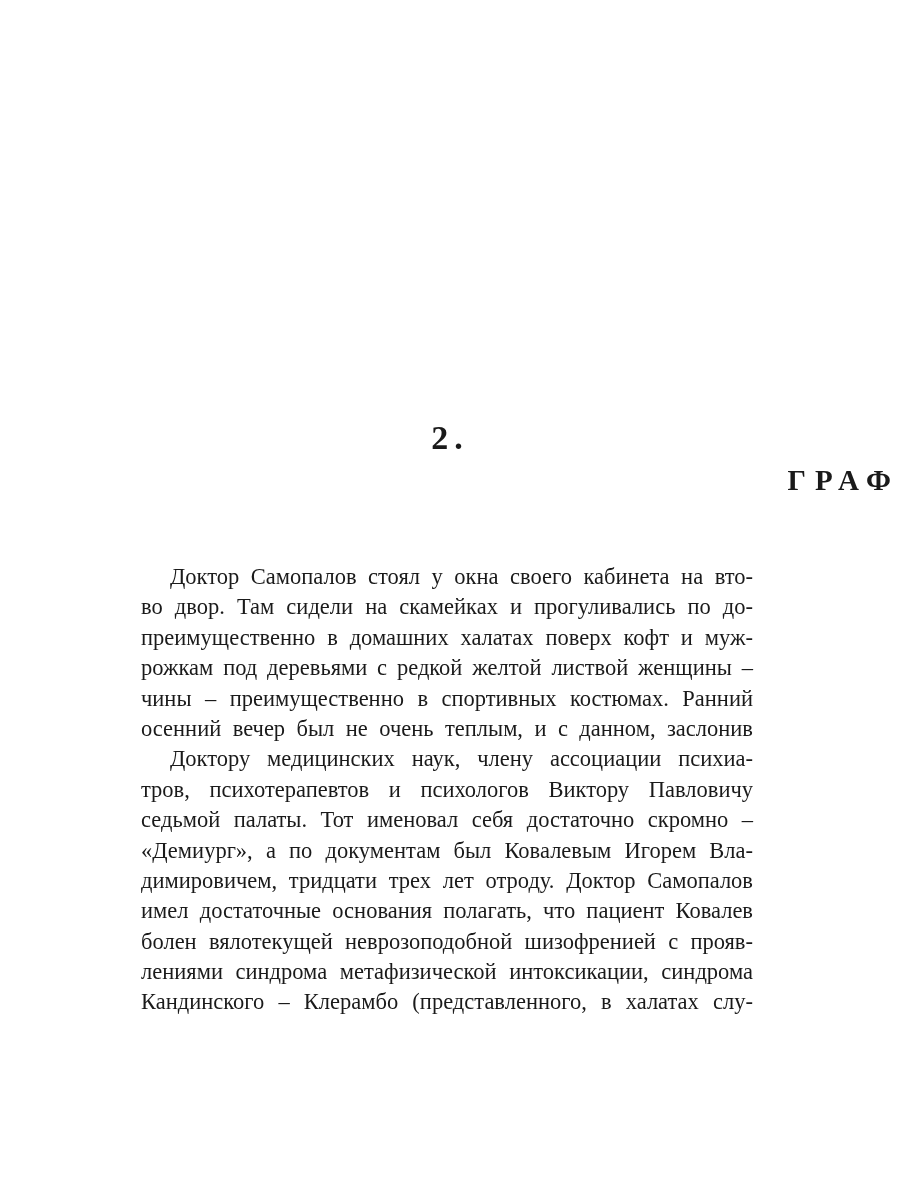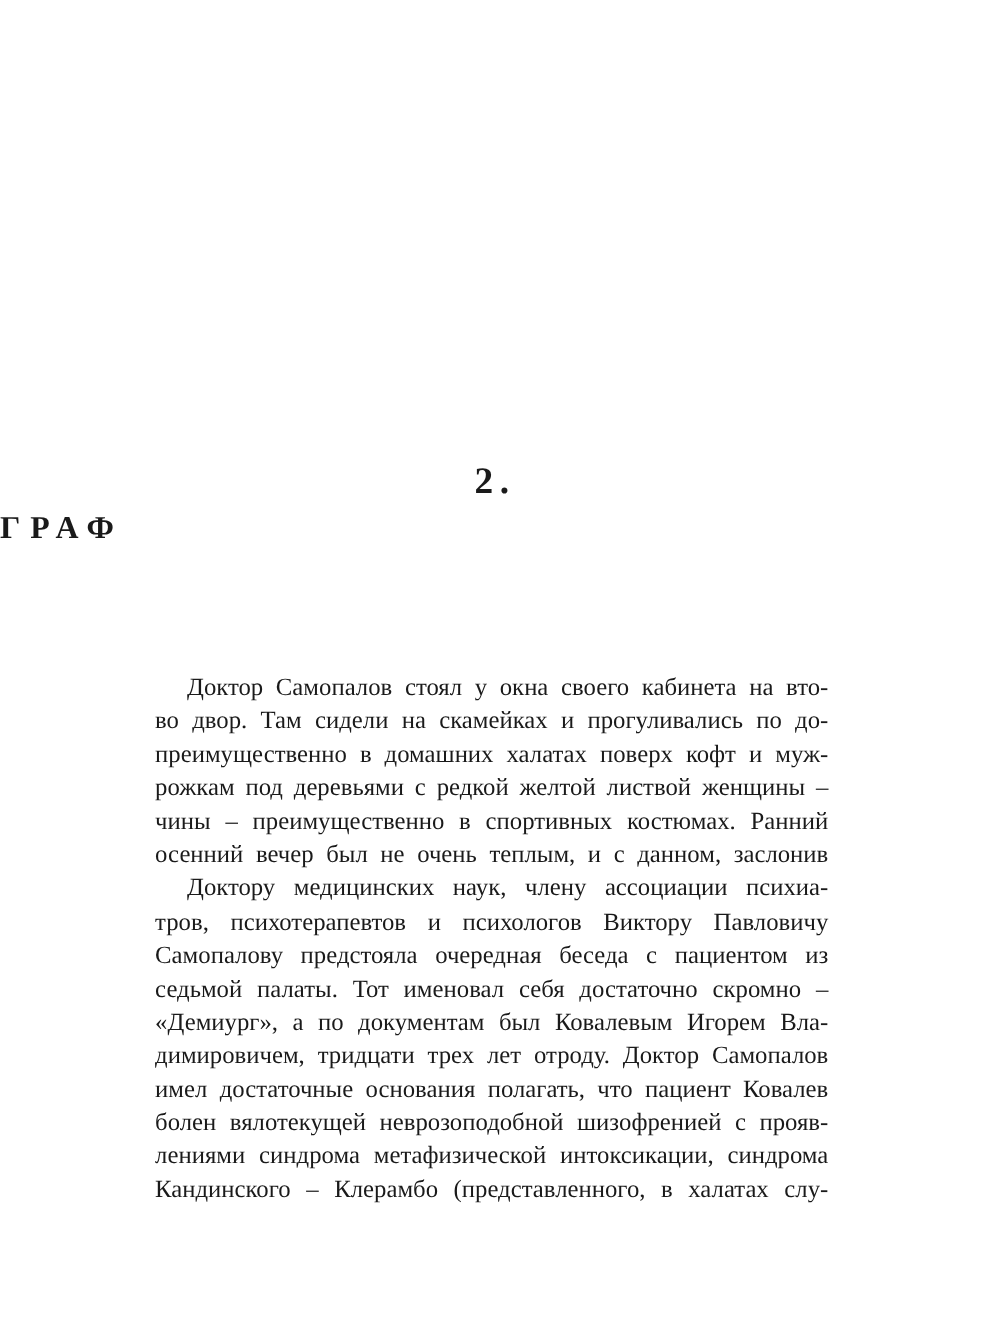--- a/index.html
+++ b/index.html
@@ -27,32 +27,31 @@
       text-align: center;
       font-size: 34px;
       font-weight: bold;
       letter-spacing: 6px;
       line-height: 40px;
     }
     .chapter-title {
       position: absolute;
       left: 0; width: 900px;
       top: 460px;
-      text-align: left;
+      text-align: right;
       font-size: 29px;
       font-weight: bold;
       letter-spacing: 9px;
       line-height: 40px;
     }
     .body-text {
       position: absolute;
       left: 141px;
       top: 562px;
       width: 612px;
-      margin-top: 48px;
     }
     .line {
       display: block;
       height: 30.4px;
       line-height: 30.4px;
       font-size: 22.5px;
       white-space: nowrap;
       text-align: justify;
       text-align-last: justify;
     }
@@ -75,21 +74,20 @@
       <span class="line indent">Доктор Самопалов стоял у окна своего кабинета на вто-</span>
       <span class="line">во двор. Там сидели на скамейках и прогуливались по до-</span>
       <span class="line">преимущественно в домашних халатах поверх кофт и муж-</span>
       <span class="line">рожкам под деревьями с редкой желтой листвой женщины –</span>
       <span class="line">чины – преимущественно в спортивных костюмах. Ранний</span>
       <span class="line">осенний вечер был не очень теплым, и с данном, заслонив</span>
     </div>
     <div>
       <span class="line indent">Доктору медицинских наук, члену ассоциации психиа-</span>
       <span class="line">тров, психотерапевтов и психологов Виктору Павловичу</span>
-      <span class="line">Самопалову предстояла очередная беседа с пациентом из</span>
       <span class="line">седьмой палаты. Тот именовал себя достаточно скромно –</span>
       <span class="line">«Демиург», а по документам был Ковалевым Игорем Вла-</span>
       <span class="line">димировичем, тридцати трех лет отроду. Доктор Самопалов</span>
       <span class="line">имел достаточные основания полагать, что пациент Ковалев</span>
       <span class="line">болен вялотекущей неврозоподобной шизофренией с прояв-</span>
       <span class="line">лениями синдрома метафизической интоксикации, синдрома</span>
       <span class="line">Кандинского – Клерамбо (представленного, в халатах слу-</span>
     </div>
   </div>
 </div>

